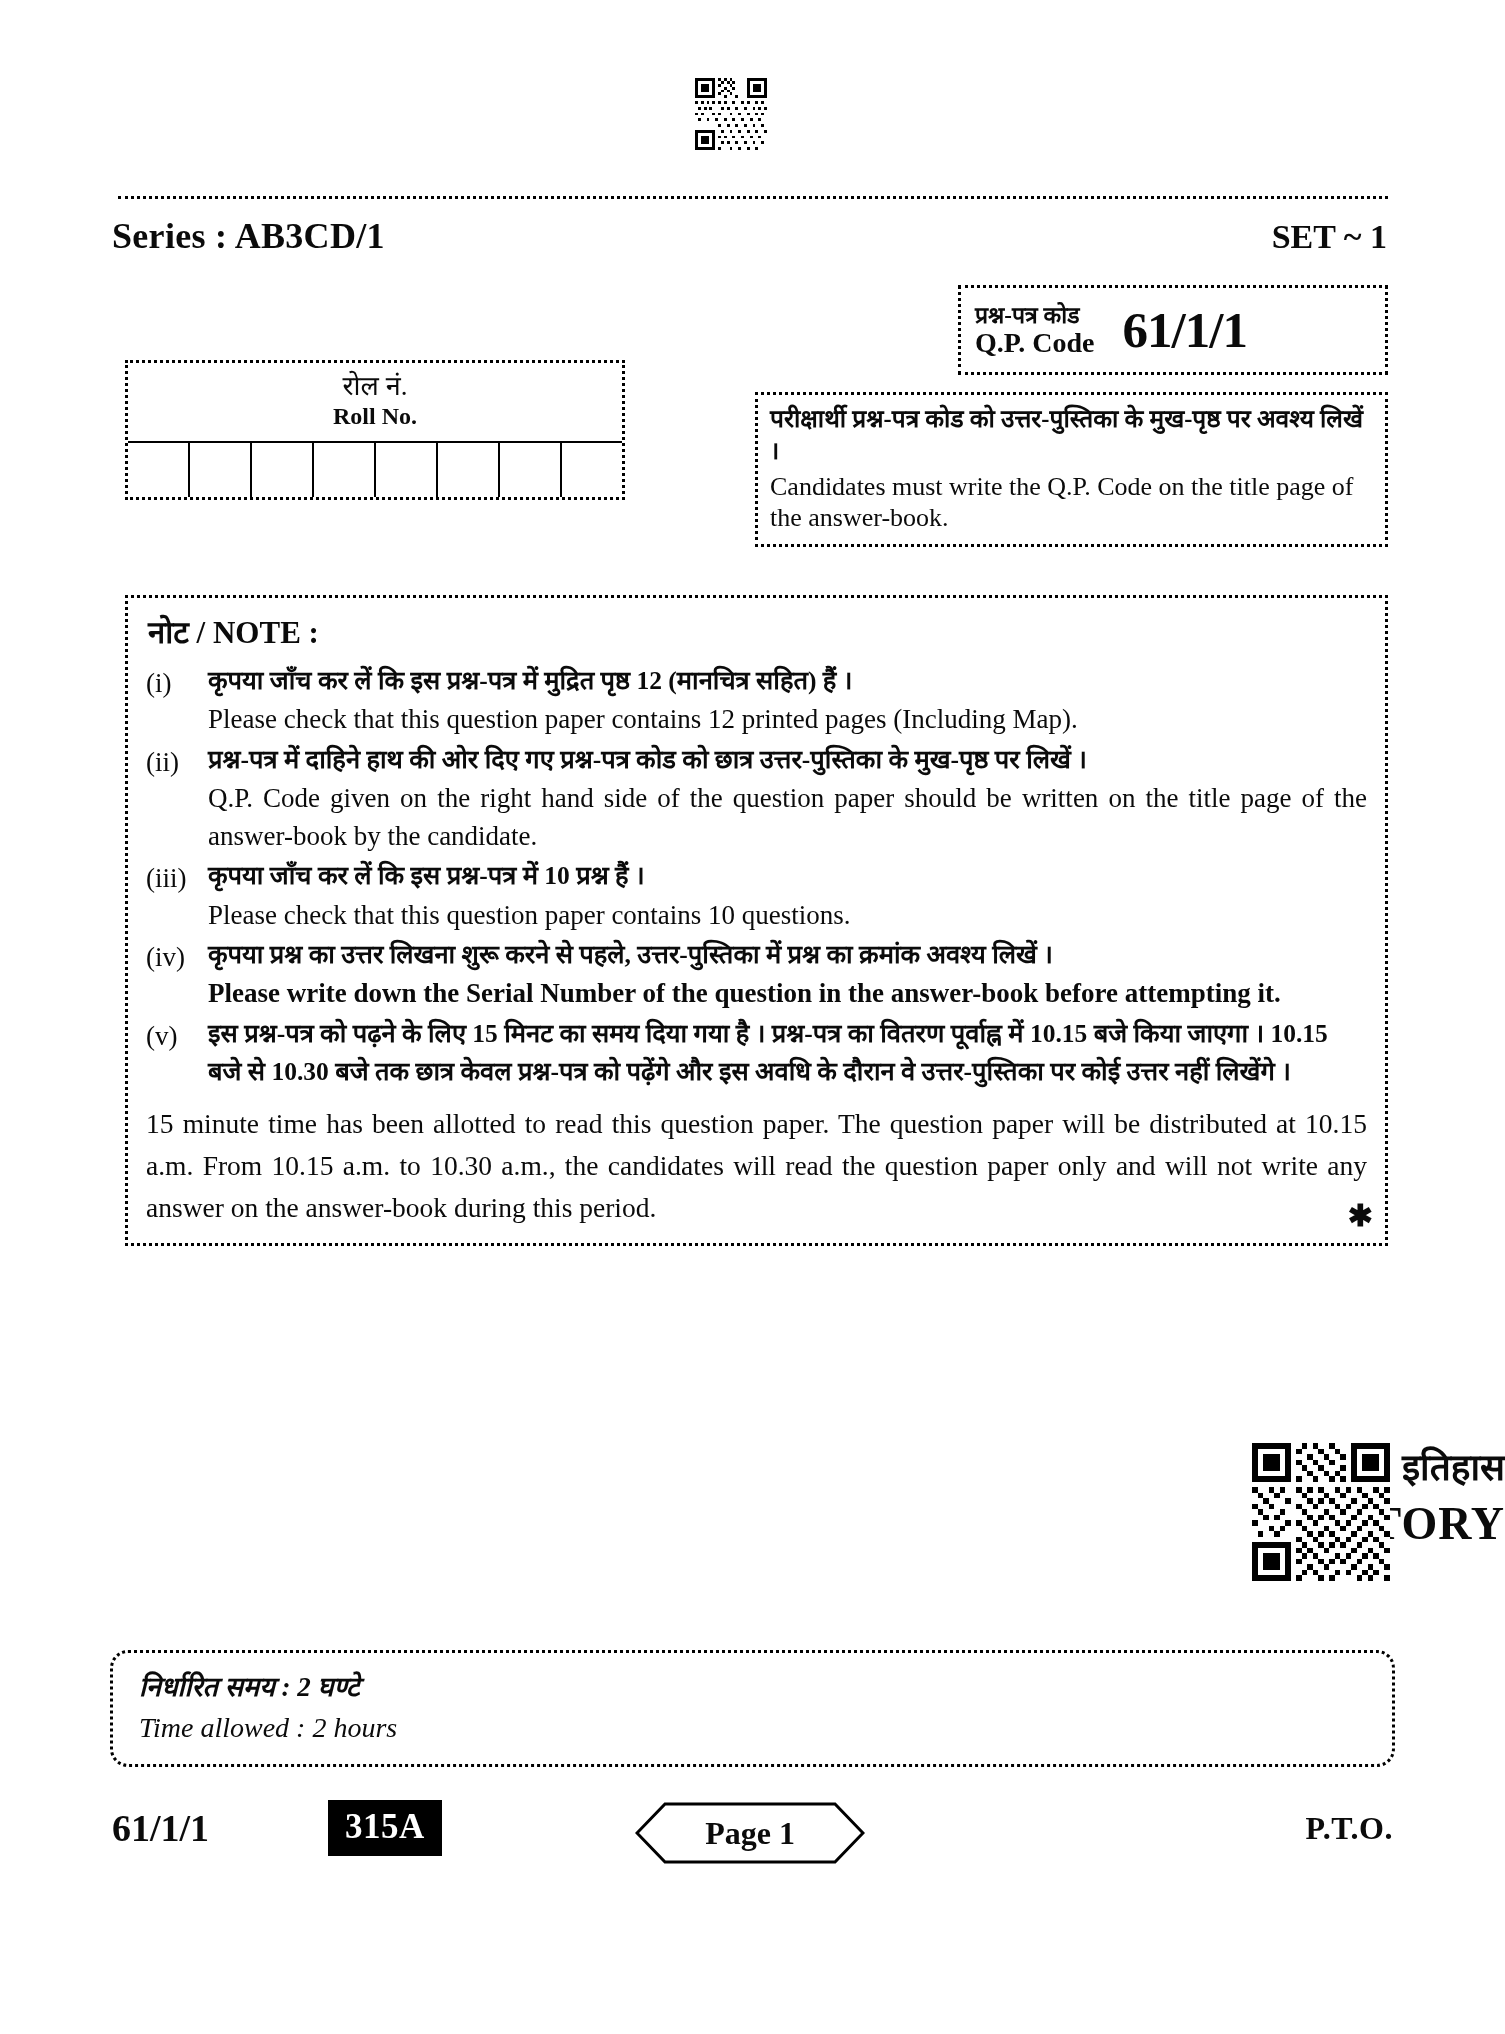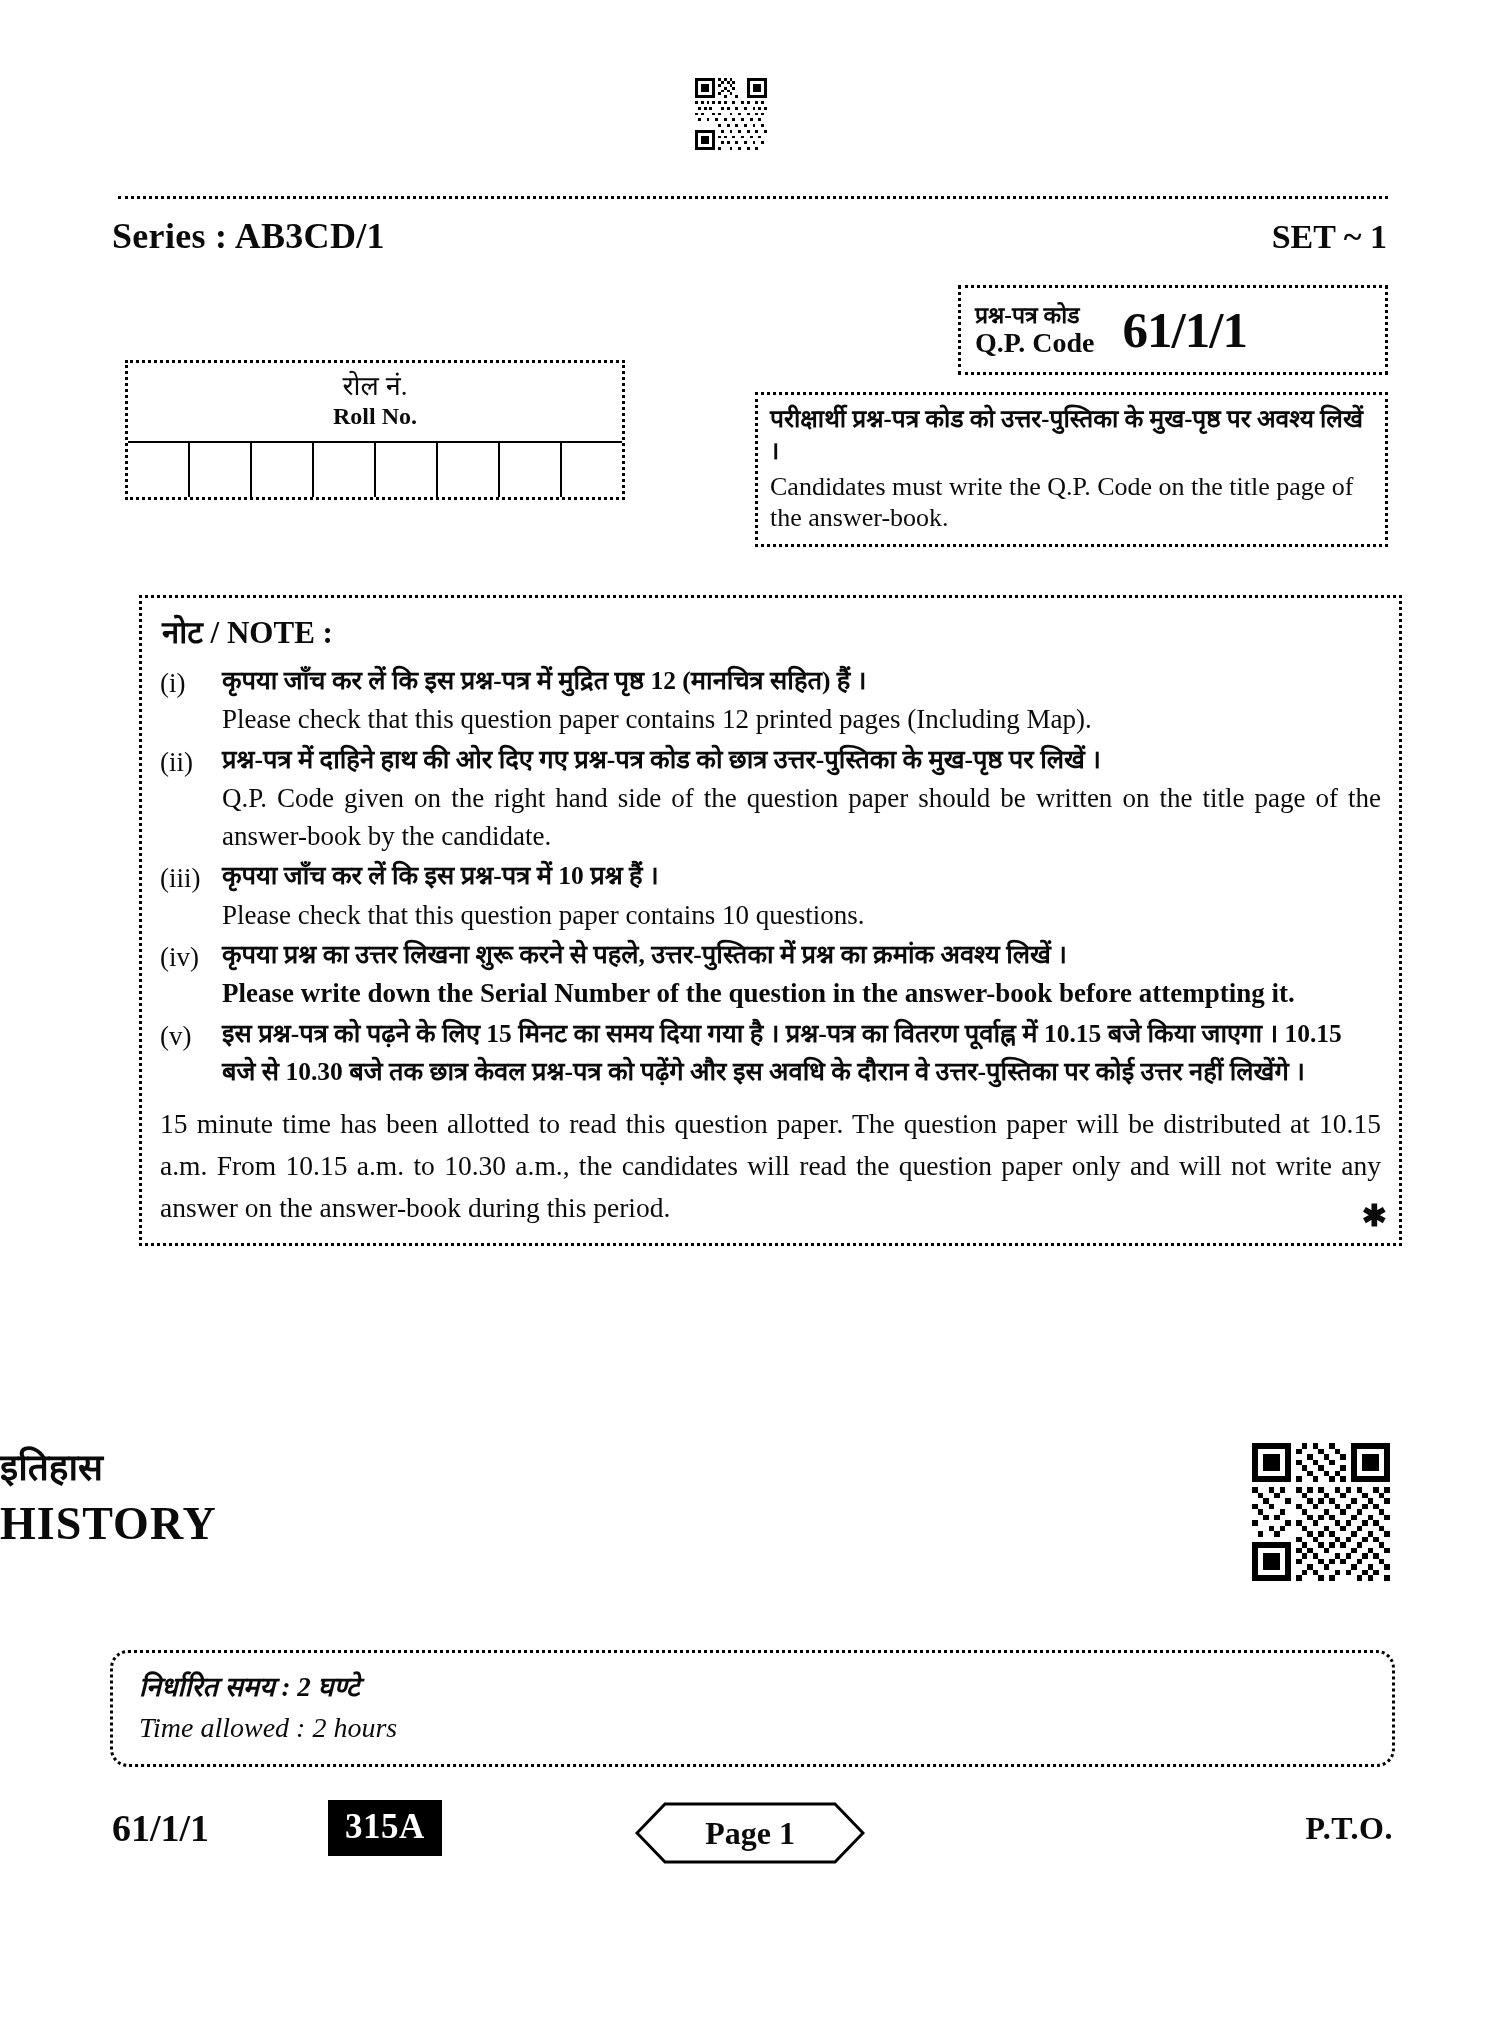--- a/index.html
+++ b/index.html
@@ -135,21 +135,21 @@
   }
   .cand-en {
     font-size: 26px;
     line-height: 1.22;
     margin-top: 3px;
   }
 
   
   .note-box {
     position: absolute;
-    left: 139px;
+    left: 125px;
     top: 595px;
     width: 1263px;
     border: 3px dotted #000;
     box-sizing: border-box;
     padding: 10px 18px 14px 18px;
   }
   .note-title {
     font-size: 31px;
     font-weight: bold;
     margin: 2px 0 10px 2px;
@@ -198,21 +198,21 @@
     font-weight: bold;
     line-height: 1;
   }
 
   
   .subject {
     position: absolute;
     left: 0;
     right: 0;
     top: 1448px;
-    text-align: left;
+    text-align: right;
   }
   .subject-hi {
     font-size: 37px;
     font-weight: bold;
     line-height: 1.1;
   }
   .subject-en {
     font-size: 46px;
     font-weight: bold;
     letter-spacing: 1px;

